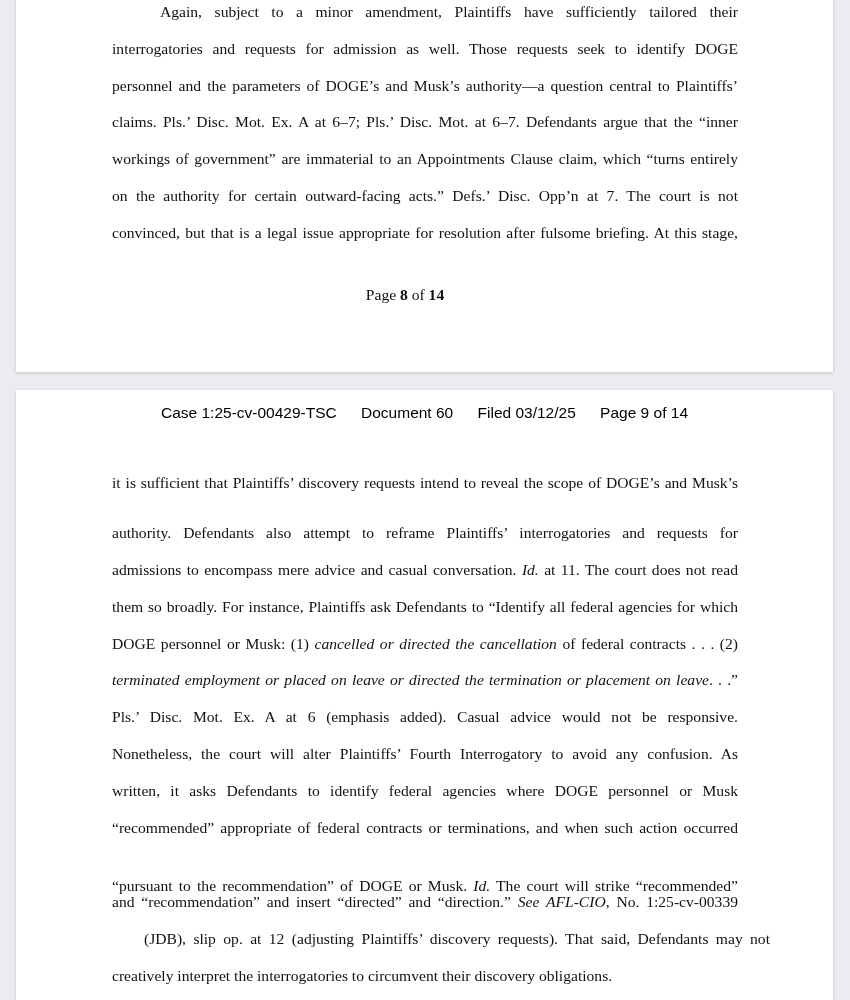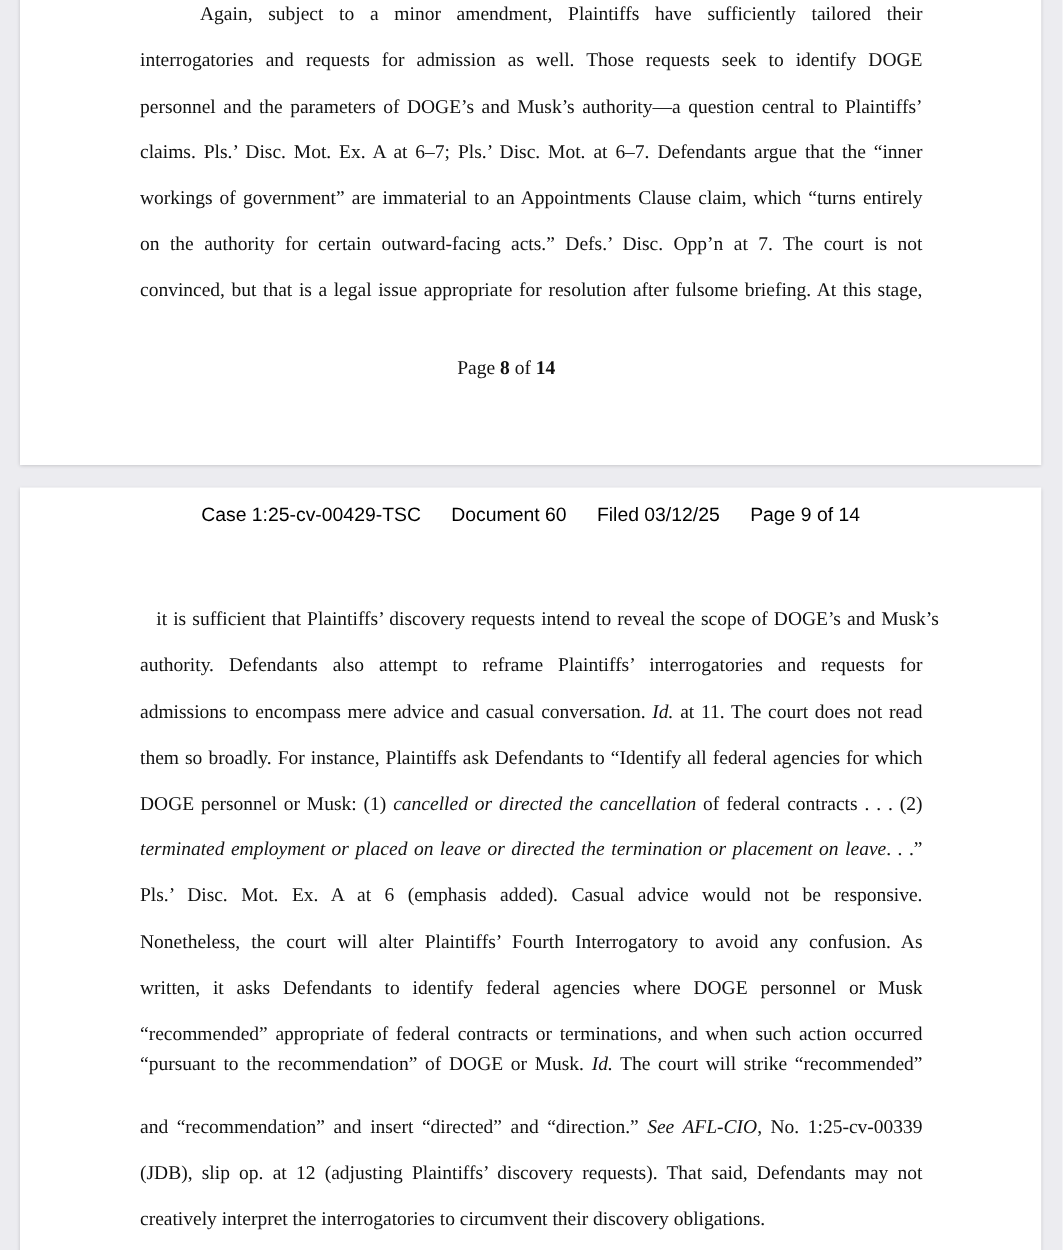--- a/index.html
+++ b/index.html
@@ -69,28 +69,28 @@
 </div>
 
 <div class="page" id="page-bottom">
   <div class="header">
     <span>Case 1:25-cv-00429-TSC</span>
     <span>Document 60</span>
     <span>Filed 03/12/25</span>
     <span>Page 9 of 14</span>
   </div>
   <div class="body-text" id="p9-body">
-      <div class="line" style="top: 96px; margin-left: 13px;"><span>it is sufficient that Plaintiffs’ discovery requests intend to reveal the scope of DOGE’s and Musk’s</span></div>
+      <div class="line" style="top: 83px;"><span>it is sufficient that Plaintiffs’ discovery requests intend to reveal the scope of DOGE’s and Musk’s</span></div>
       <div class="line" style="top: 133px;"><span>authority.  Defendants also attempt to reframe Plaintiffs’ interrogatories and requests for</span></div>
       <div class="line" style="top: 170px;"><span>admissions to encompass mere advice and casual conversation.  </span><i>Id.</i><span> at 11.  The court does not read</span></div>
       <div class="line" style="top: 207px;"><span>them so broadly.  For instance, Plaintiffs ask Defendants to “Identify all federal agencies for which</span></div>
       <div class="line" style="top: 244px;"><span>DOGE personnel or Musk: (1) </span><i>cancelled or directed the cancellation</i><span> of federal contracts . . . (2)</span></div>
       <div class="line" style="top: 280px;"><i>terminated employment or placed on leave or directed the termination or placement on leave</i><span>. . .”</span></div>
       <div class="line" style="top: 317px;"><span>Pls.’ Disc. Mot. Ex. A at 6 (emphasis added).  Casual advice would not be responsive.</span></div>
       <div class="line" style="top: 354px;"><span>Nonetheless, the court will alter Plaintiffs’ Fourth Interrogatory to avoid any confusion.  As</span></div>
       <div class="line" style="top: 391px;"><span>written, it asks Defendants to identify federal agencies where DOGE personnel or Musk</span></div>
       <div class="line" style="top: 428px;"><span>“recommended” appropriate of federal contracts or terminations, and when such action occurred</span></div>
-      <div class="line" style="top: 452px;"><span>“pursuant to the recommendation” of DOGE or Musk.  </span><i>Id.</i><span>  The court will strike “recommended”</span></div>
+      <div class="line" style="top: 486px;"><span>“pursuant to the recommendation” of DOGE or Musk.  </span><i>Id.</i><span>  The court will strike “recommended”</span></div>
       <div class="line" style="top: 502px;"><span>and “recommendation” and insert “directed” and “direction.”  </span><i>See AFL-CIO</i><span>, No. 1:25-cv-00339</span></div>
-      <div class="line" style="top: 539px;"><span>(JDB), slip op. at 12 (adjusting Plaintiffs’ discovery requests).  That said, Defendants may not</span></div>
+      <div class="line" style="top: 539px; margin-left: 32px;"><span>(JDB), slip op. at 12 (adjusting Plaintiffs’ discovery requests).  That said, Defendants may not</span></div>
       <div class="line last" style="top: 576px;"><span>creatively interpret the interrogatories to circumvent their discovery obligations.</span></div>
     </div>
 </div>
 
 </body></html>

